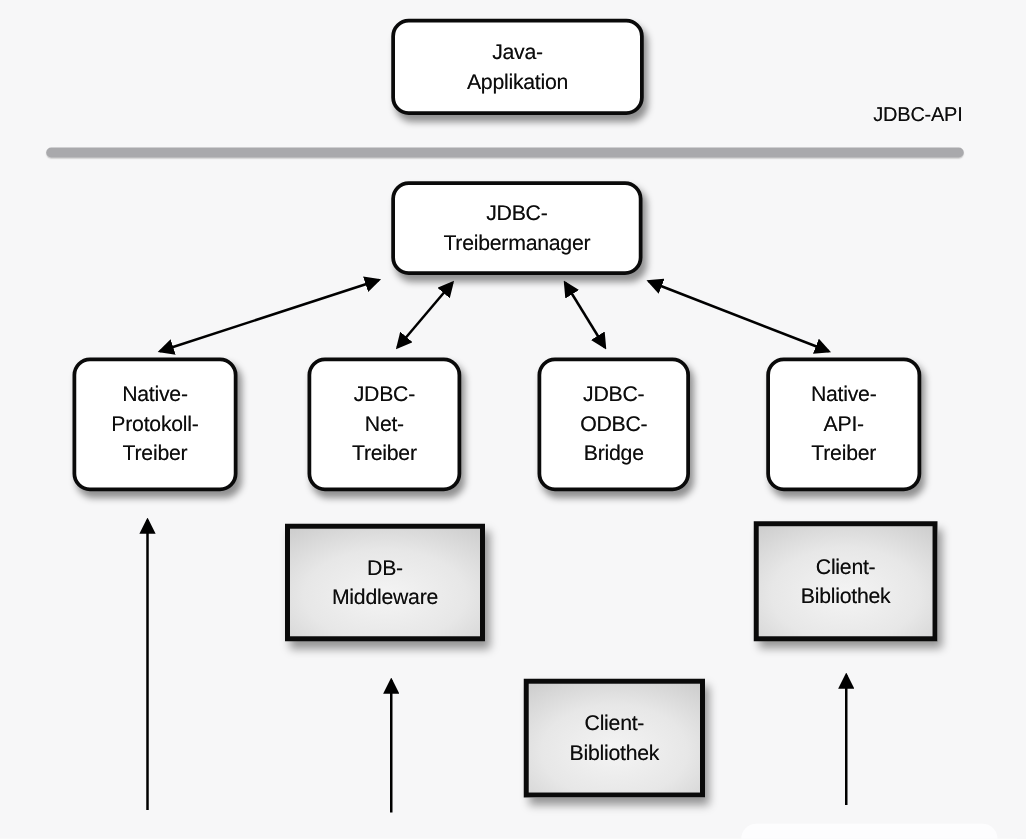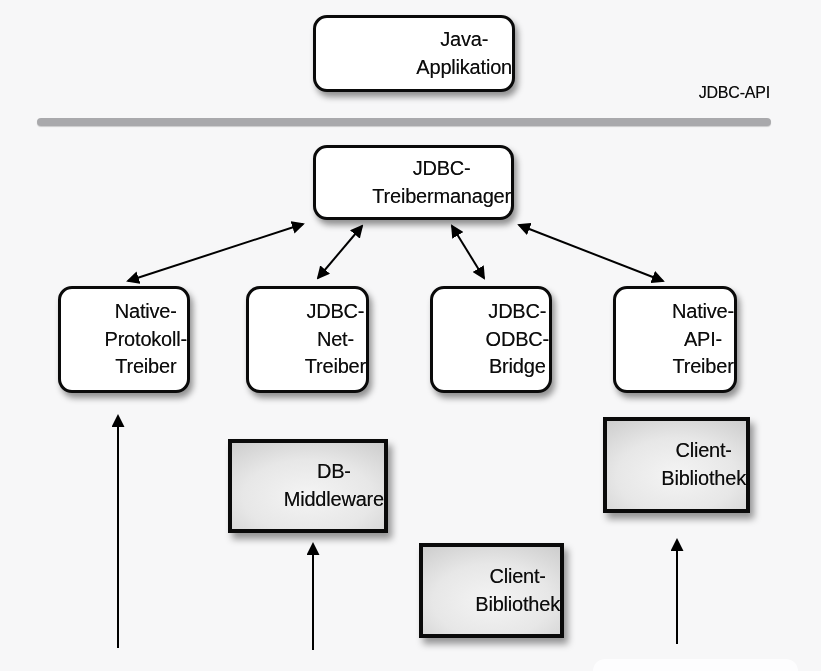--- a/index.html
+++ b/index.html
@@ -23,24 +23,24 @@
     stroke: var(--arrow, #000);
     stroke-width: 2;
     fill: none;
   }
 
   .node {
     position: absolute;
     box-sizing: border-box;
     display: flex;
     align-items: center;
-    justify-content: flex-end;
+    justify-content: center;
     text-align: center;
     color: var(--text, #0c0c0c);
-    font-size: 20px;
+    font-size: 17px;
     line-height: 1.38;
     letter-spacing: -0.2px;
     text-shadow: 0 0 0.4px rgba(0,0,0,0.55);
   }
   .node .node-label { white-space: pre-line; }
 
   .node.white {
     background: var(--node-fill, #ffffff);
     border: 3.5px solid var(--node-border, #000);
     border-radius: 14px;
@@ -135,21 +135,21 @@
 ODBC-
 Bridge</span>
   </div>
 
   <div class="node white" style="left:613px; top:286px; width:124px; height:107px;">
     <span class="node-label">Native-
 API-
 Treiber</span>
   </div>
 
-  <div class="node gray" style="left:228px; top:419px; width:160px; height:94px;margin-top:20px;">
+  <div class="node gray" style="left:228px; top:419px; width:160px; height:94px;">
     <span class="node-label">DB-
 Middleware</span>
   </div>
 
 
   <div class="node gray" style="left:603px; top:417px; width:147px; height:96px;">
     <span class="node-label">Client-
 Bibliothek</span>
   </div>
 

